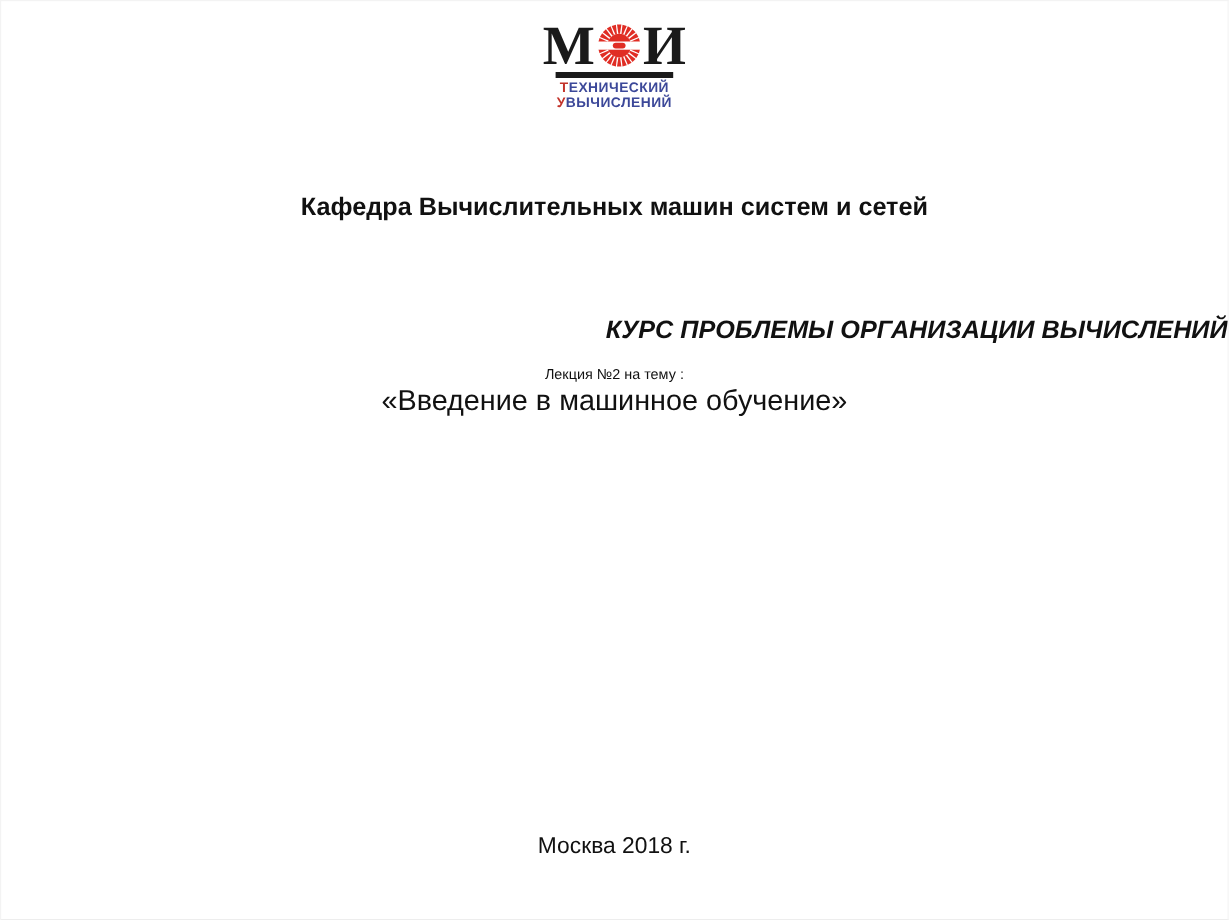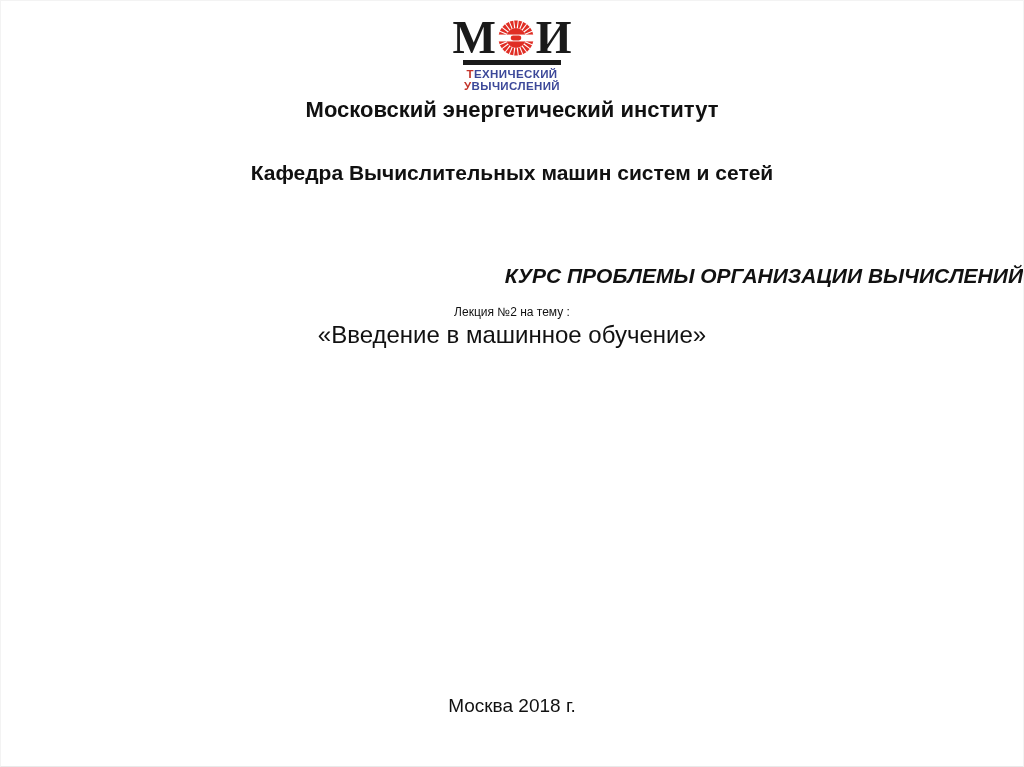--- a/index.html
+++ b/index.html
@@ -142,21 +142,20 @@
         <rect x="0" y="41" width="100" height="18" fill="#ffffff"></rect>
         <rect x="36" y="43.5" width="28" height="13" rx="6.5" fill="#e02d24"></rect>
       </svg>
       <span class="logo-letter">И</span>
     </div>
     <div class="logo-bar"></div>
     <div class="logo-tagline"><span class="initial">Т</span><span>ЕХНИЧЕСКИЙ</span></div>
     <div class="logo-tagline"><span class="initial">У</span><span>ВЫЧИСЛЕНИЙ</span></div>
   </div>
 
-  <div class="line institute-title">Московский энергетический институт</div>
   <div class="line department">Кафедра Вычислительных машин систем и сетей</div>
   <div class="line course-title">КУРС ПРОБЛЕМЫ ОРГАНИЗАЦИИ ВЫЧИСЛЕНИЙ</div>
   <div class="line lecture-line">Лекция №2 на тему :</div>
   <div class="line lecture-topic">«Введение в машинное обучение»</div>
 
   <div class="line footer-line">Москва 2018 г.</div>
 
 </div>
 
 </body></html>

